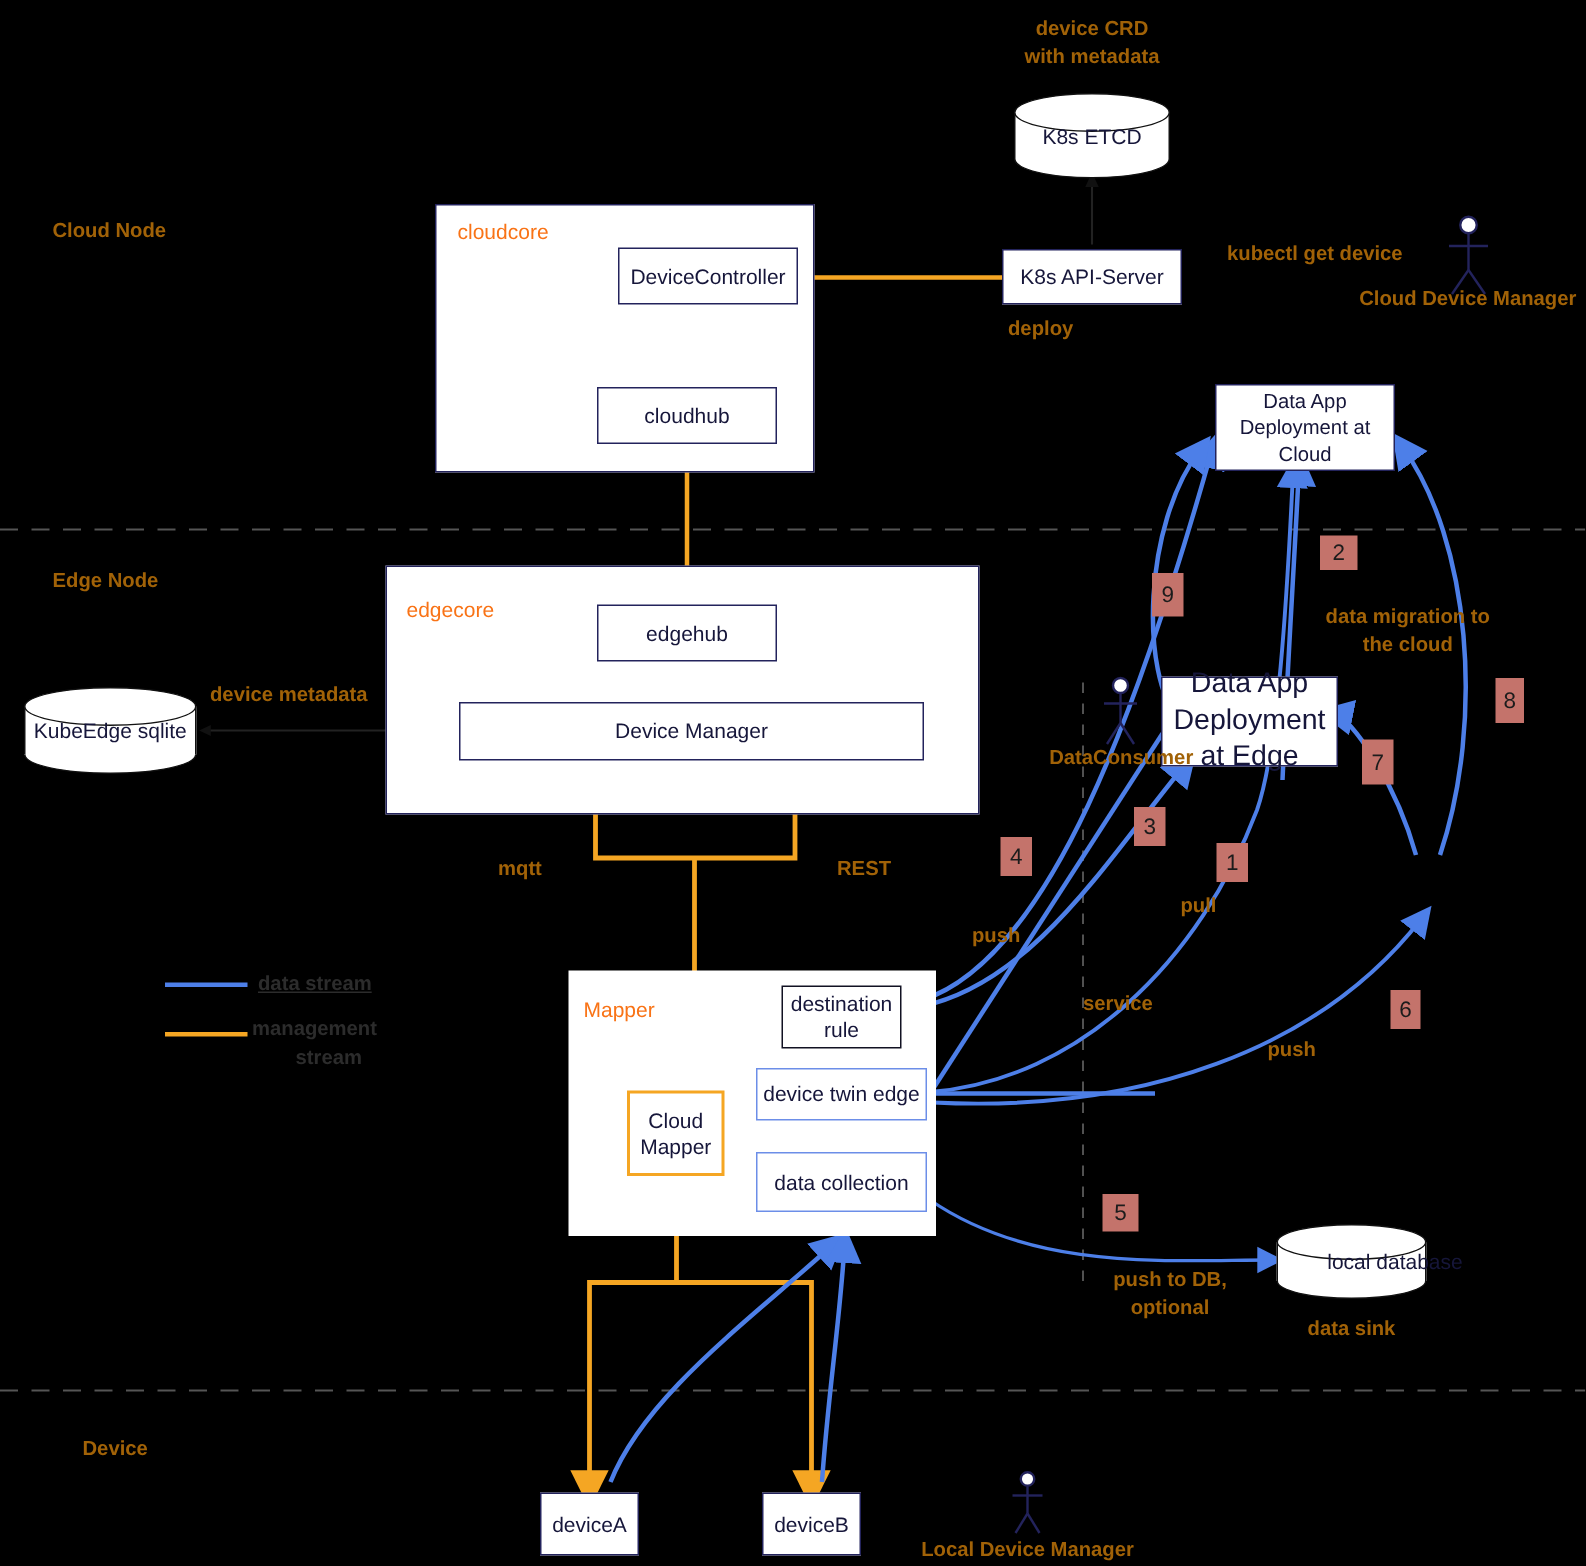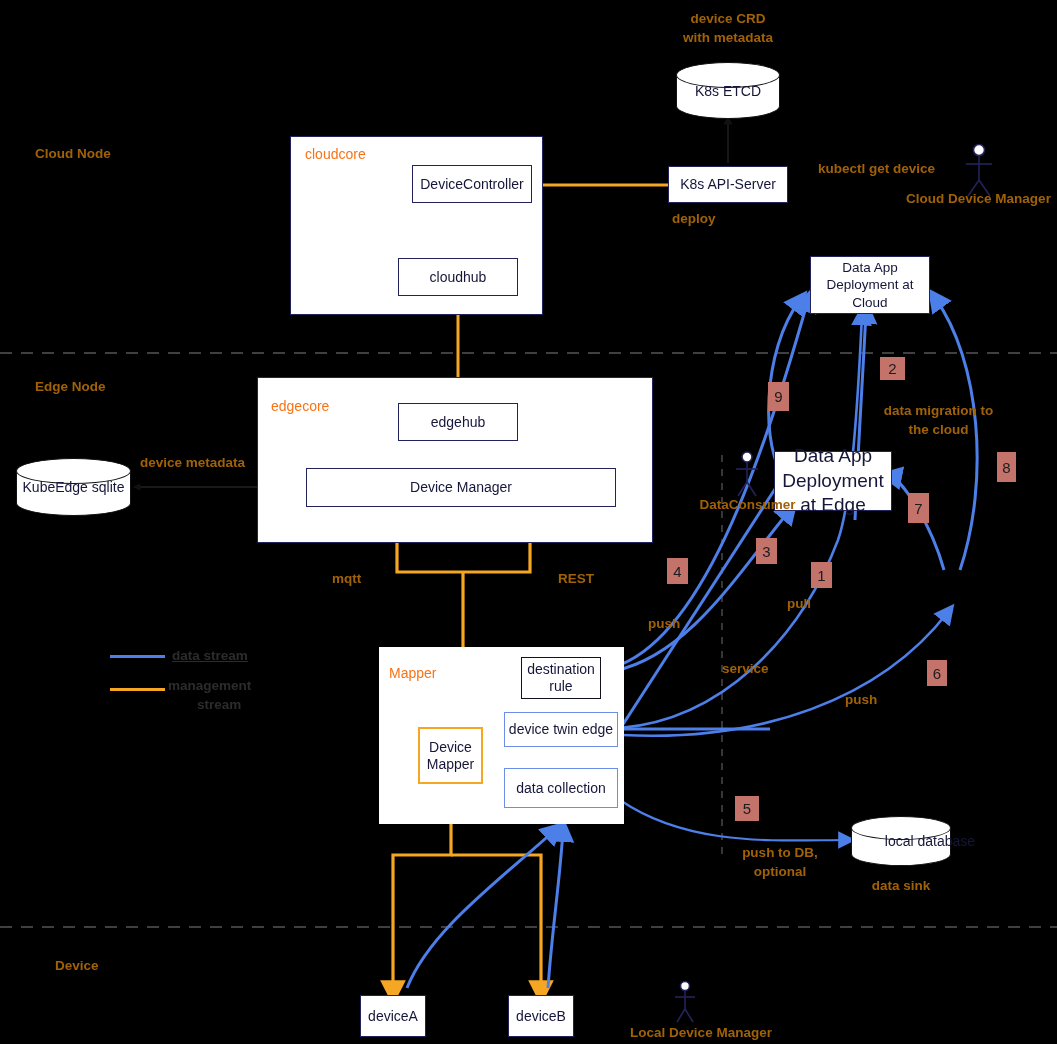--- a/index.html
+++ b/index.html
@@ -168,21 +168,21 @@
     <div class="cyltext" style="top:21px;">KubeEdge sqlite</div>
   </div>
   <div class="glabel" style="left:140px;top:455px;text-align:left;">device metadata</div>
 
   <div class="glabel" style="left:332px;top:571px;text-align:left;">mqtt</div>
   <div class="glabel" style="left:558px;top:571px;text-align:left;">REST</div>
 
   <div class="group noborder" style="left:379px;top:647px;width:245px;height:177px;background:#fff;"></div>
   <div class="grouplabel" style="left:389px;top:665px;">Mapper</div>
   <div class="nbox orangebd" style="left:418px;top:727px;width:65px;height:57px;flex-direction:column;">
-    <span>Device Mapper</span>
+    <span>Cloud Mapper</span>
   </div>
   <div class="nbox blackbd" style="left:521px;top:657px;width:80px;height:42px;flex-direction:column;line-height:1.25;">destination rule</div>
   <div class="nbox bluebd" style="left:504px;top:712px;width:114px;height:35px;">device twin edge</div>
   <div class="nbox bluebd" style="left:504px;top:768px;width:114px;height:40px;">data collection</div>
 
   <div class="nbox plain" style="left:810px;top:256px;width:120px;height:58px;flex-direction:column;line-height:1.3;font-size:13.5px;background:#fff;border-color:#23235c;">
     <span style="white-space:pre-line;">Data App Deployment at Cloud</span>
   </div>
 
   <div class="nbox plain" style="left:774px;top:451px;width:118px;height:60px;flex-direction:column;line-height:1.3;font-size:19px;">
@@ -235,15 +235,15 @@
   <div class="nbox plain" style="left:360px;top:995px;width:66px;height:42px;">deviceA</div>
   <div class="nbox plain" style="left:508px;top:995px;width:66px;height:42px;">deviceB</div>
 
   <svg style="position:absolute;left:668px;top:980px;width:34px;height:46px;">
     <circle cx="17" cy="6" r="4.5" fill="#fff" stroke="#23235c" stroke-width="1.6"></circle>
     <line x1="17" y1="11" x2="17" y2="29" stroke="#23235c" stroke-width="1.6"></line>
     <line x1="7" y1="17" x2="27" y2="17" stroke="#23235c" stroke-width="1.6"></line>
     <line x1="17" y1="29" x2="9" y2="42" stroke="#23235c" stroke-width="1.6"></line>
     <line x1="17" y1="29" x2="25" y2="42" stroke="#23235c" stroke-width="1.6"></line>
   </svg>
-  <div class="glabel" style="left:628px;top:1025px;width:146px;">Local Device Manager</div>
+  <div class="glabel" style="left:612px;top:1025px;width:146px;">Local Device Manager</div>
 
 </div>
 
 </body></html>

